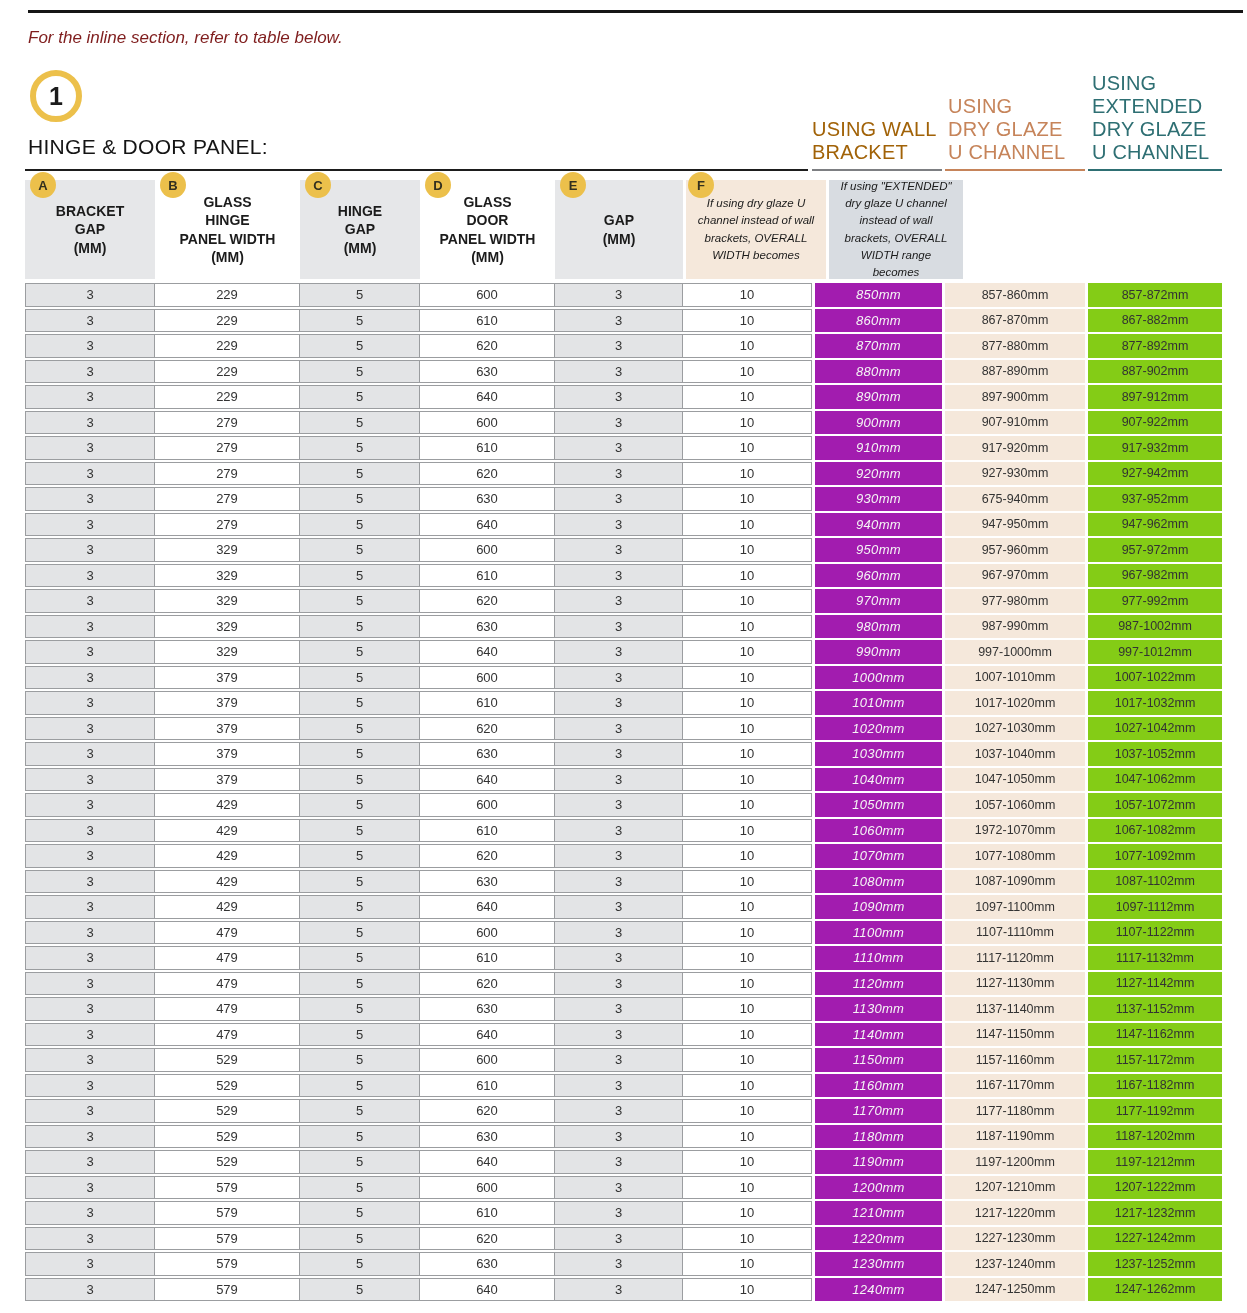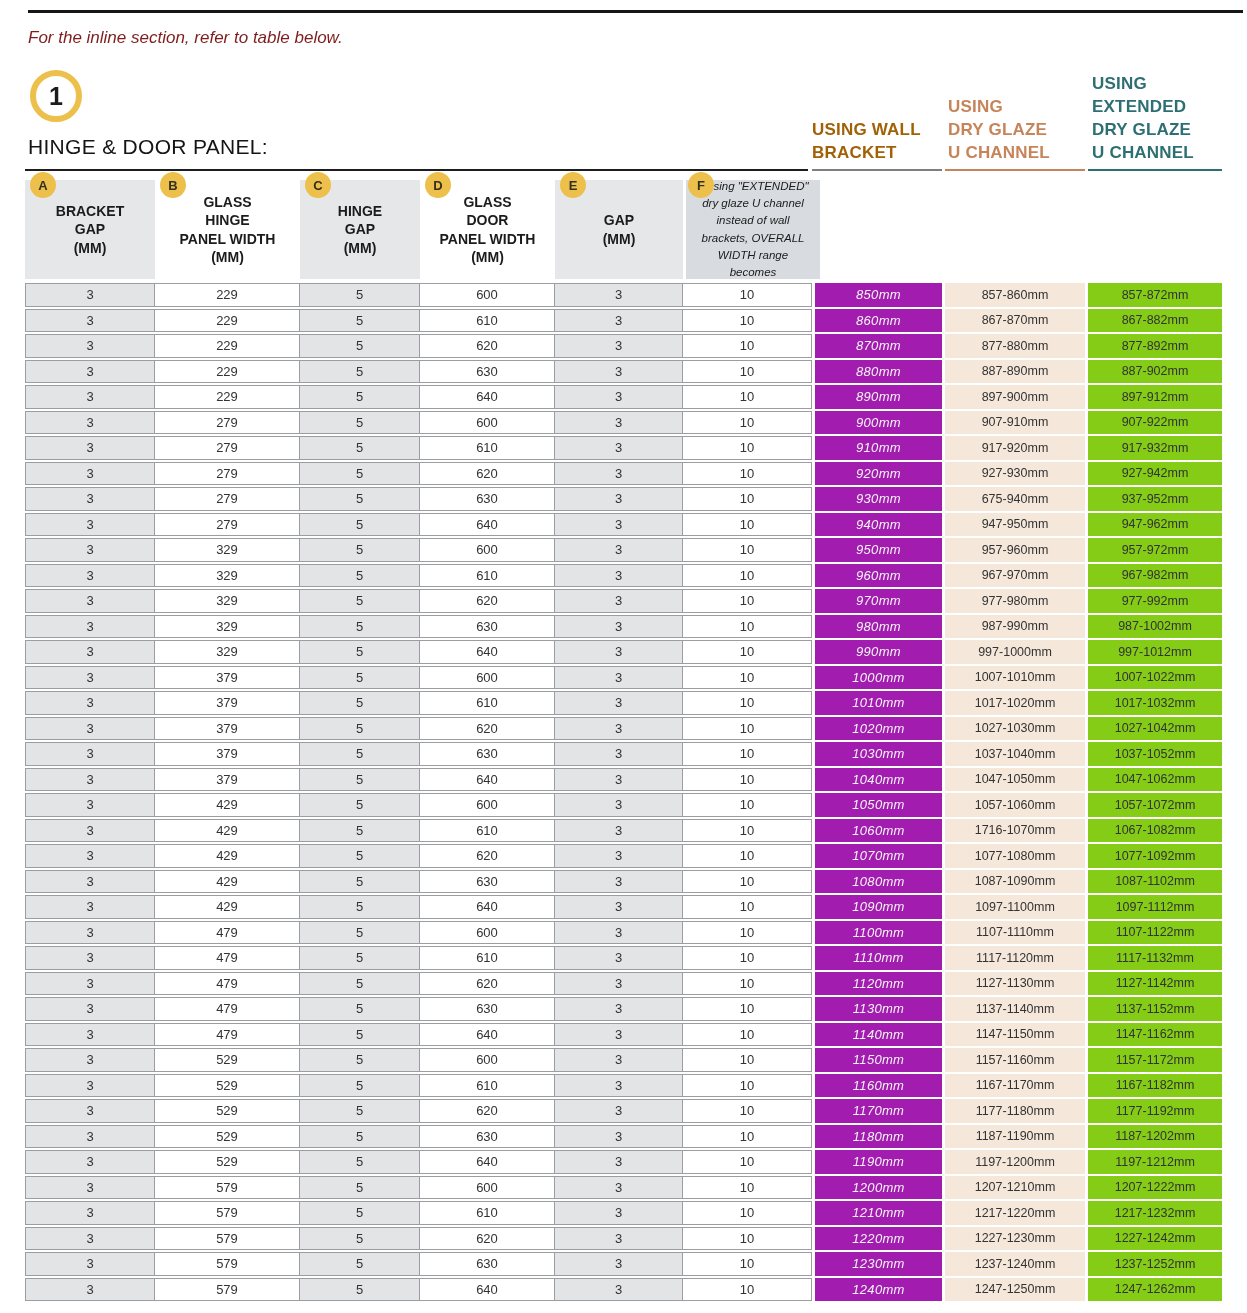--- a/index.html
+++ b/index.html
@@ -9,21 +9,21 @@
 
   .top-rule { position:absolute; left:28px; top:10px; width:1215px; height:3px; background:#161616; }
   .intro { position:absolute; left:28px; top:28px; font-size:17px; font-style:italic; color:#7f1d1d; }
   .step-circle { position:absolute; left:30px; top:70px; width:52px; height:52px; border:6px solid #ECC04B;
                  border-radius:50%; display:flex; align-items:center; justify-content:center;
                  font-size:25px; font-weight:bold; color:#1b1b1b; }
   .section-title { position:absolute; left:28px; top:135px; font-size:21px; font-weight:normal; letter-spacing:.3px; color:#141414; }
 
   
   .group-label { position:absolute; top:60px; height:104px; display:flex; align-items:flex-end;
-                 font-weight:bold; font-size:17px; line-height:23px; white-space:pre-line; letter-spacing:.2px; }
+                 font-weight:normal; font-size:20px; line-height:23px; white-space:pre-line; letter-spacing:.2px; }
   .g-wall { left:812px; color:#a16207; }
   .g-dry  { left:948px; color:#C6845A; }
   .g-ext  { left:1092px; color:#2E6F73; }
 
   .rule-seg { position:absolute; top:169px; height:2px; }
   .rs-black { left:25px;  width:783px; background:#1d1d1d; }
   .rs-gray  { left:812px; width:130px; background:#7d7f82; }
   .rs-orange{ left:945px; width:140px; background:#C6845A; }
   .rs-teal  { left:1088px;width:134px; background:#2E6F73; }
 
@@ -94,20 +94,21 @@
 (MM)</div>
     <div class="hcell hc-shade cC" style="white-space: pre-line;">HINGE
 GAP
 (MM)</div>
     <div class="hcell cD" style="white-space: pre-line;">GLASS
 DOOR
 PANEL WIDTH
 (MM)</div>
     <div class="hcell hc-shade cE" style="white-space: pre-line;">GAP
 (MM)</div>
+    <div class="hcell hc-note hc-beige cH" style="white-space: pre-line;">If using dry glaze U channel instead of wall brackets, OVERALL WIDTH becomes</div>
     <div class="hcell hc-note hc-bgray cI" style="white-space: pre-line;">If using "EXTENDED" dry glaze U channel instead of wall brackets, OVERALL WIDTH range becomes</div>
   </div>
 
   <div class="badge" style="left:30px;">A</div>
   <div class="badge" style="left:160px;">B</div>
   <div class="badge" style="left:305px;">C</div>
   <div class="badge" style="left:425px;">D</div>
   <div class="badge" style="left:560px;">E</div>
   <div class="badge" style="left:688px;">F</div>
 
@@ -344,21 +345,21 @@
       <div class="tcell bg-bgray cI">1057-1072mm</div>
     </div>
       <div class="trow">
       <div class="tcell bord bg-shade cA">3</div>
       <div class="tcell bord-nl bg-white cB">429</div>
       <div class="tcell bord-nl bg-shade cC">5</div>
       <div class="tcell bord-nl bg-white cD">610</div>
       <div class="tcell bord-nl bg-shade cE">3</div>
       <div class="tcell bord-nl bg-white cF">10</div>
       <div class="tcell bg-dark cG">1060mm</div>
-      <div class="tcell bg-beige cH">1716-1070mm</div>
+      <div class="tcell bg-beige cH">1972-1070mm</div>
       <div class="tcell bg-bgray cI">1067-1082mm</div>
     </div>
       <div class="trow">
       <div class="tcell bord bg-shade cA">3</div>
       <div class="tcell bord-nl bg-white cB">429</div>
       <div class="tcell bord-nl bg-shade cC">5</div>
       <div class="tcell bord-nl bg-white cD">620</div>
       <div class="tcell bord-nl bg-shade cE">3</div>
       <div class="tcell bord-nl bg-white cF">10</div>
       <div class="tcell bg-dark cG">1070mm</div>

